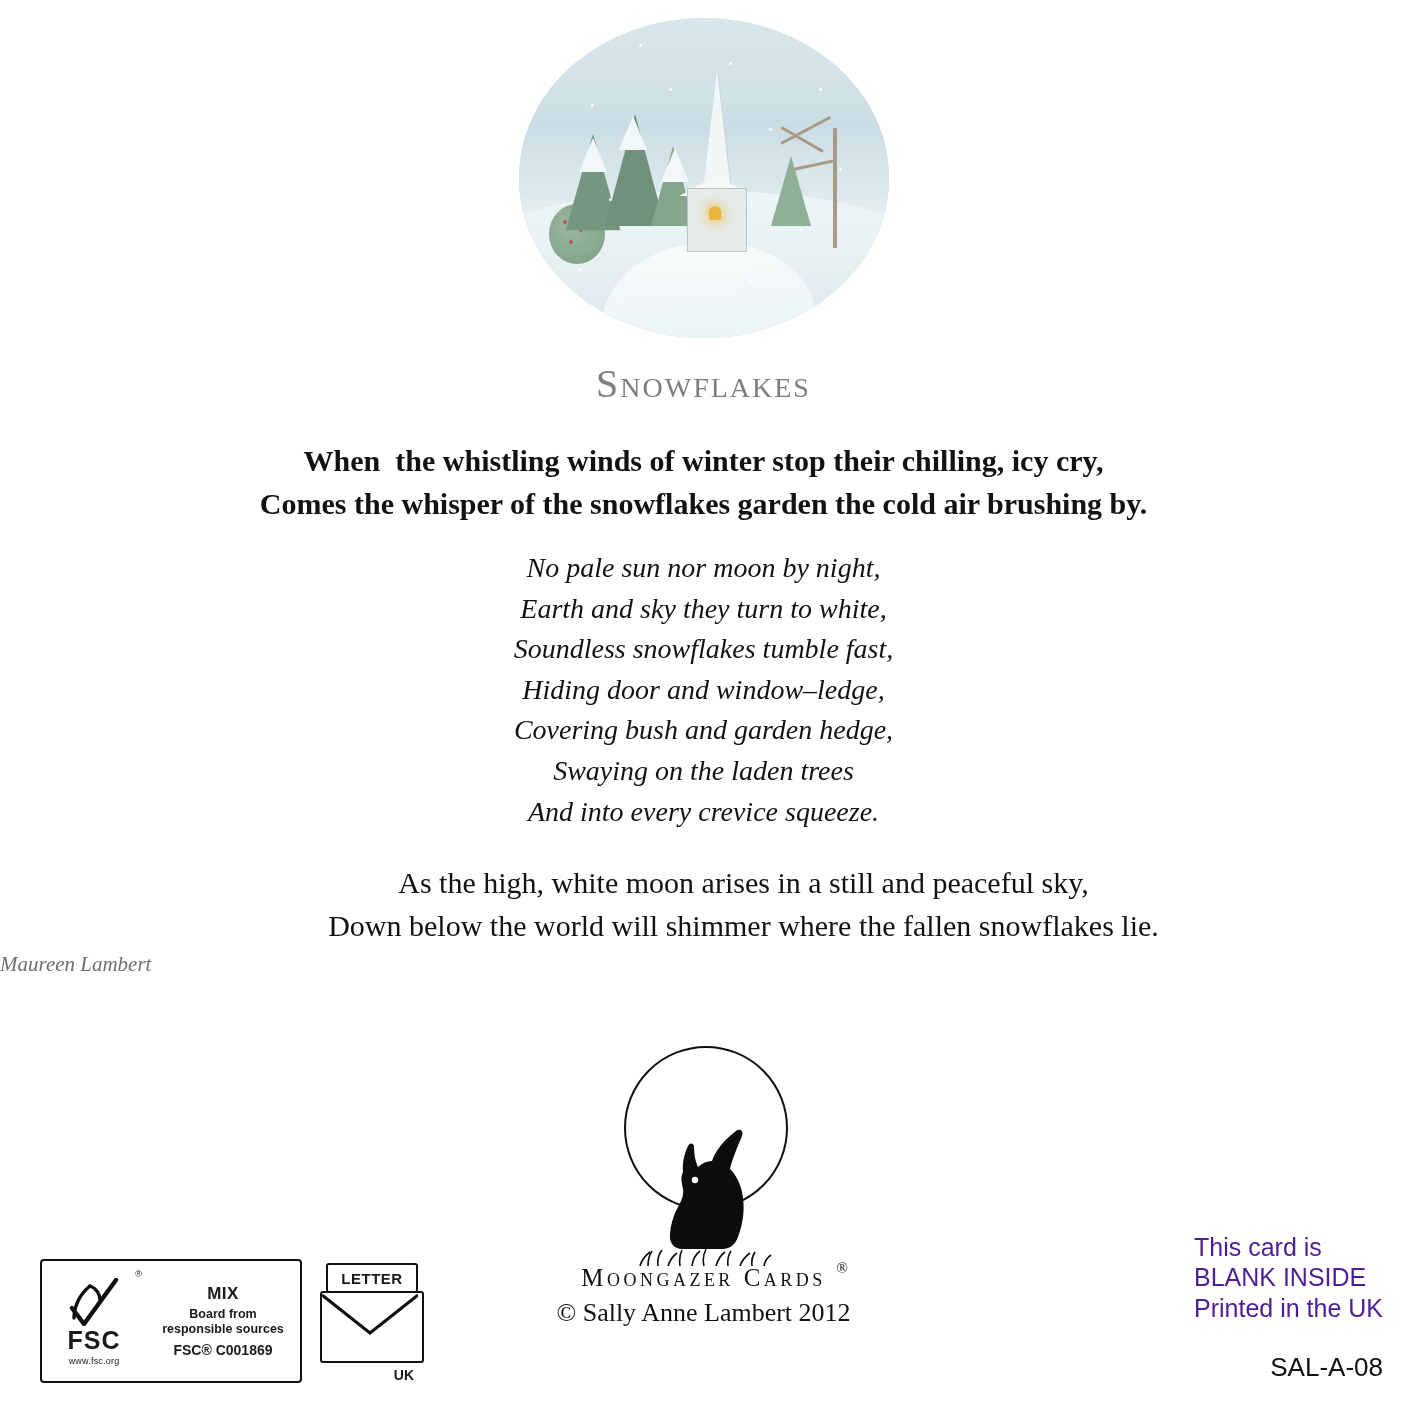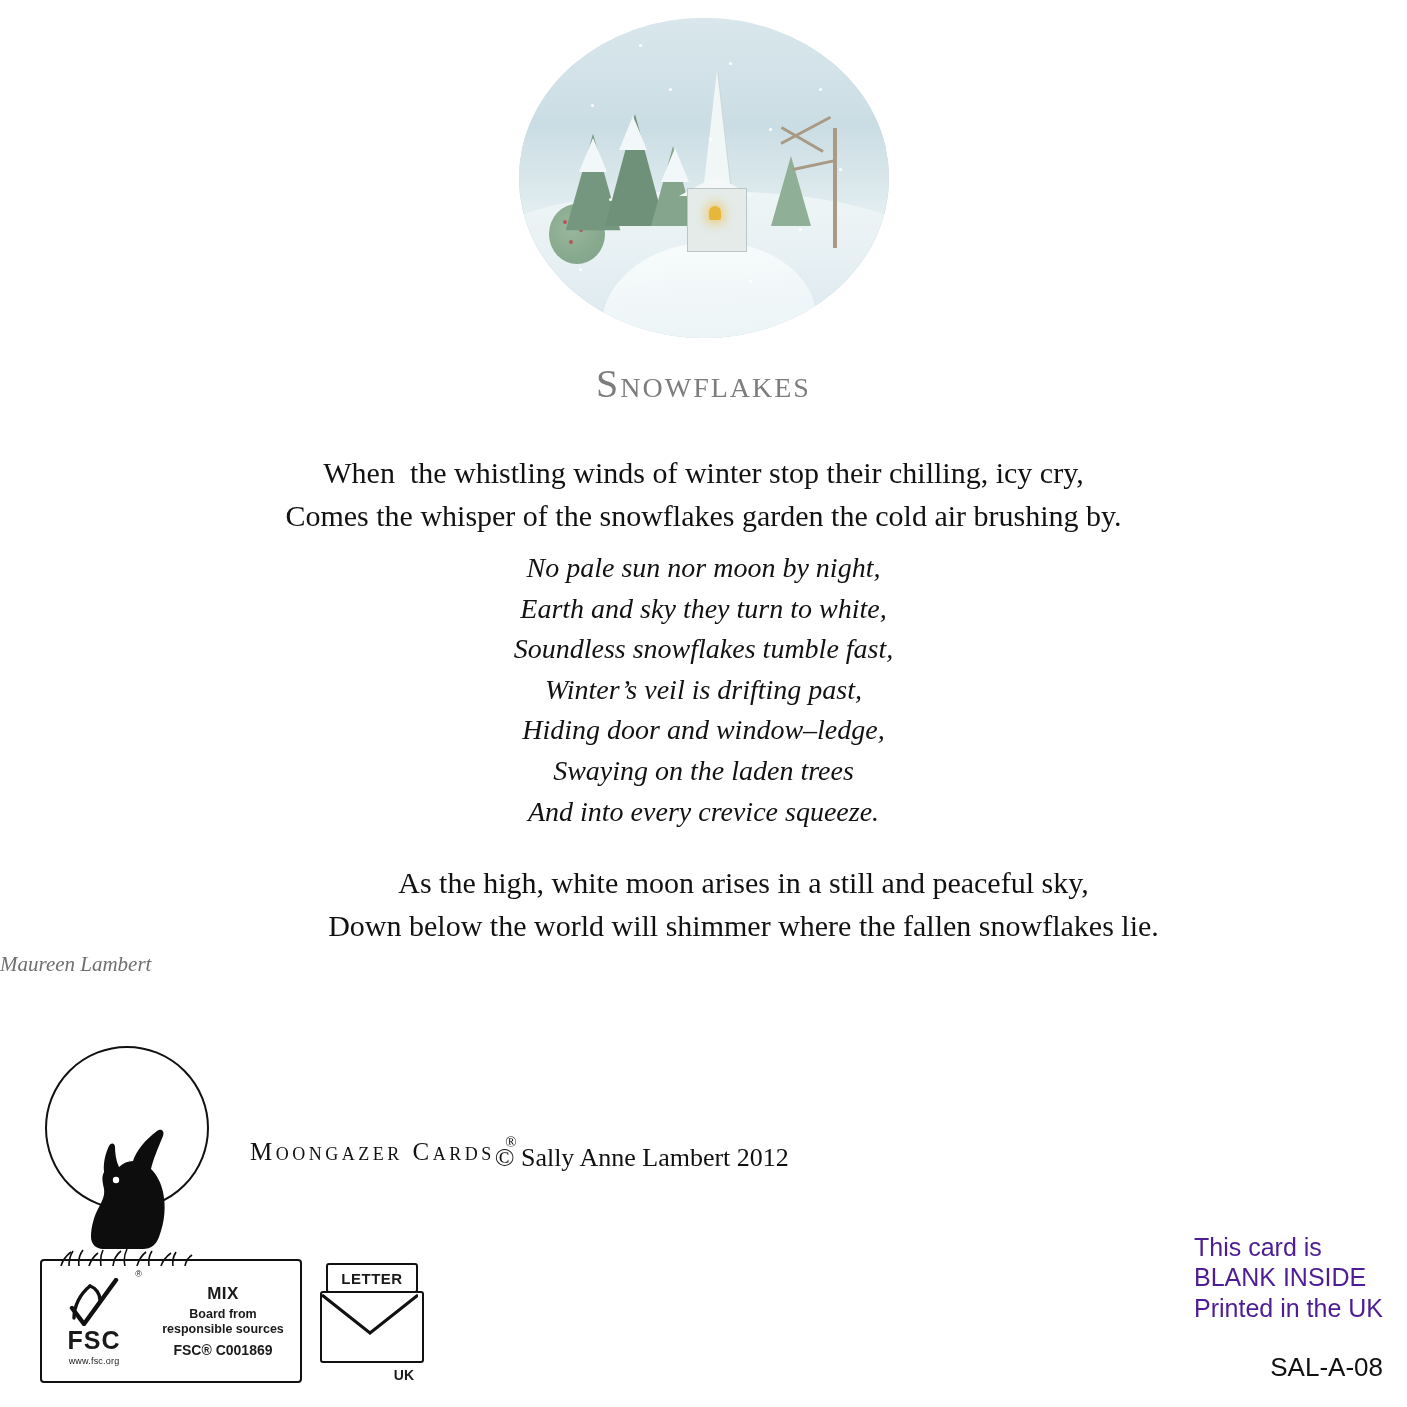--- a/index.html
+++ b/index.html
@@ -156,40 +156,40 @@
   }
   .stanza {
     position: absolute;
     width: 100%;
     text-align: center;
     line-height: 1.42;
     color: #121212;
   }
   .stanza .line { display: block; white-space: pre; }
 
-  .stanza-a { top: 452px; font-size: 30px; }
+  .stanza-a { top: 440px; font-size: 30px; font-weight: bold; }
   .stanza-b { top: 548px; font-size: 28px; font-style: italic; line-height: 1.45; }
   .stanza-c { top: 862px; font-size: 30px; padding-left: 40px; }
   .author {
     position: absolute;
     top: 952px;
     width: 100%;
     font-size: 21px;
     font-style: italic;
     color: #6f6f6f;
   }
 
   
   .logo-wrap {
     position: absolute;
     top: 1040px;
     left: 0;
     width: 100%;
     display: flex;
-    flex-direction: row;
+    flex-direction: column;
     align-items: center;
   }
   .logo-mark {
     width: 250px;
     height: 230px;
     position: relative;
   }
   .moon {
     position: absolute;
     left: 50%;
@@ -403,22 +403,22 @@
 
 <div class="stanza stanza-a">
   <span class="line">When  the whistling winds of winter stop their chilling, icy cry,</span>
   <span class="line">Comes the whisper of the snowflakes garden the cold air brushing by.</span>
 </div>
 
 <div class="stanza stanza-b">
   <span class="line">No pale sun nor moon by night,</span>
   <span class="line">Earth and sky they turn to white,</span>
   <span class="line">Soundless snowflakes tumble fast,</span>
-  <span class="line">Winter’s veil is drifting past,</span>
   <span class="line">Hiding door and window–ledge,</span>
+  <span class="line">Covering bush and garden hedge,</span>
   <span class="line">Swaying on the laden trees</span>
   <span class="line">And into every crevice squeeze.</span>
 </div>
 
 <div class="stanza stanza-c">
   <span class="line">As the high, white moon arises in a still and peaceful sky,</span>
   <span class="line">Down below the world will shimmer where the fallen snowflakes lie.</span>
 </div>
 
 <div class="author">Maureen Lambert</div>

